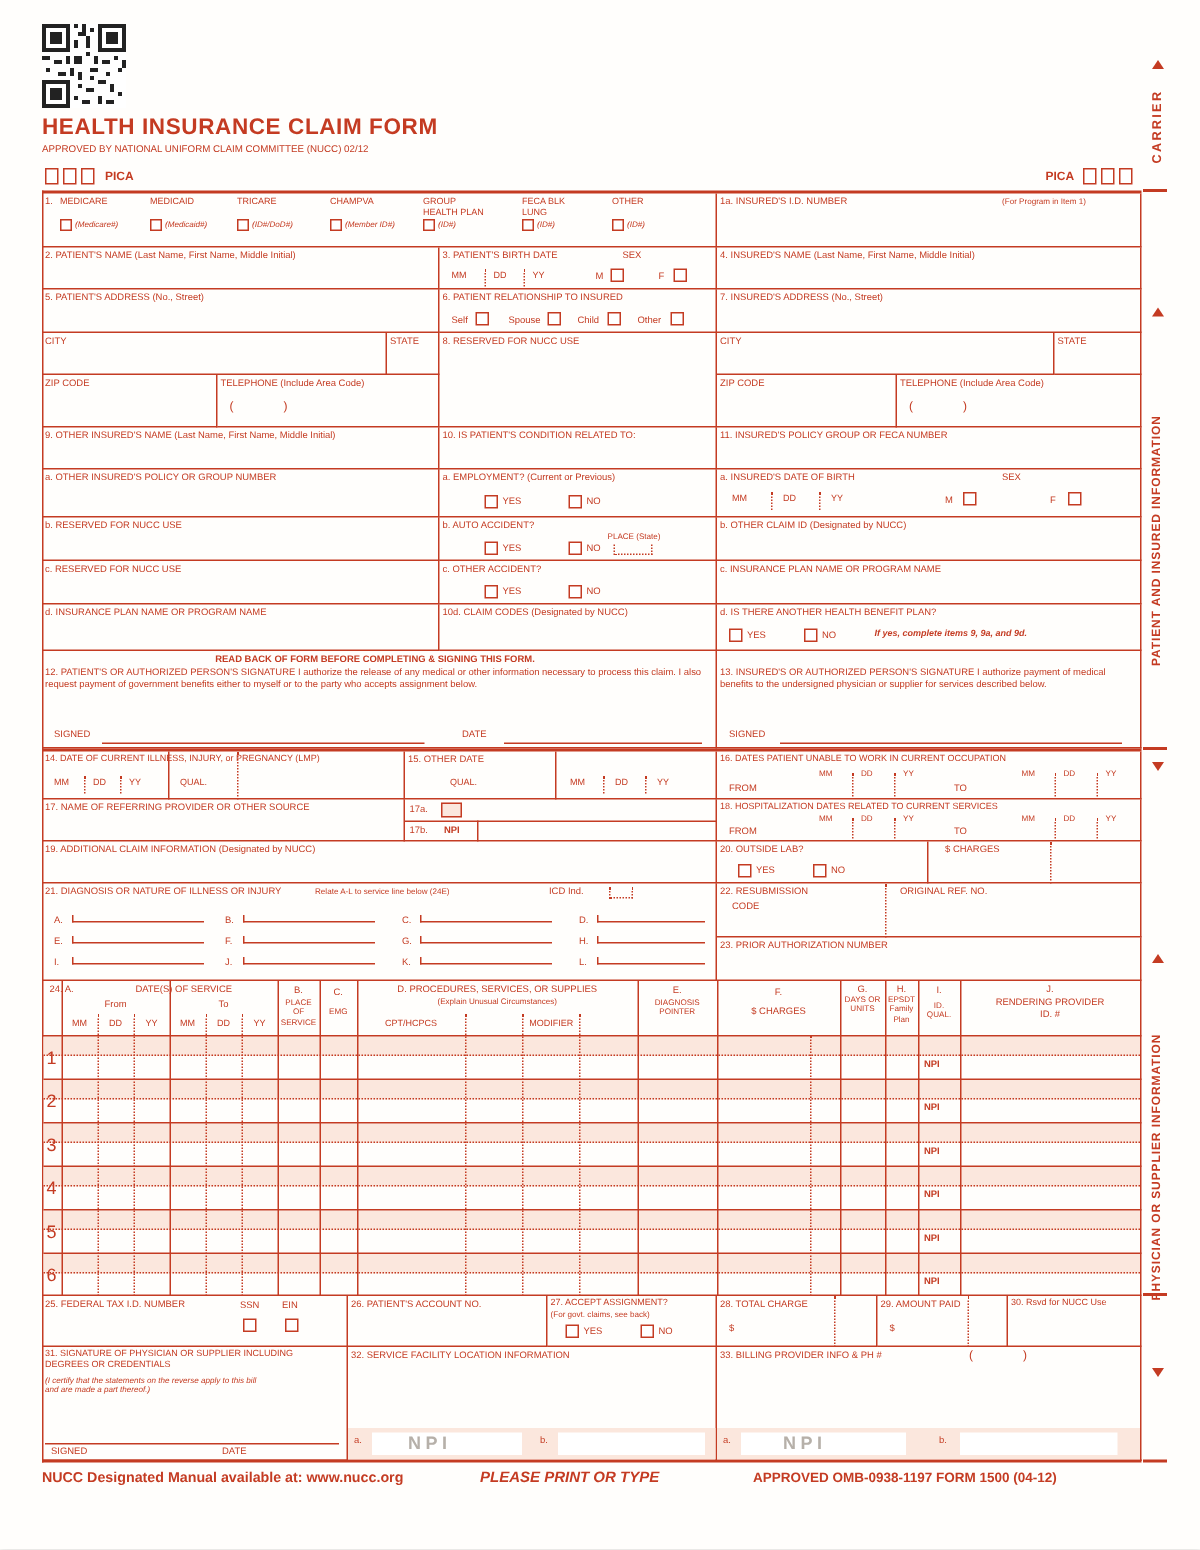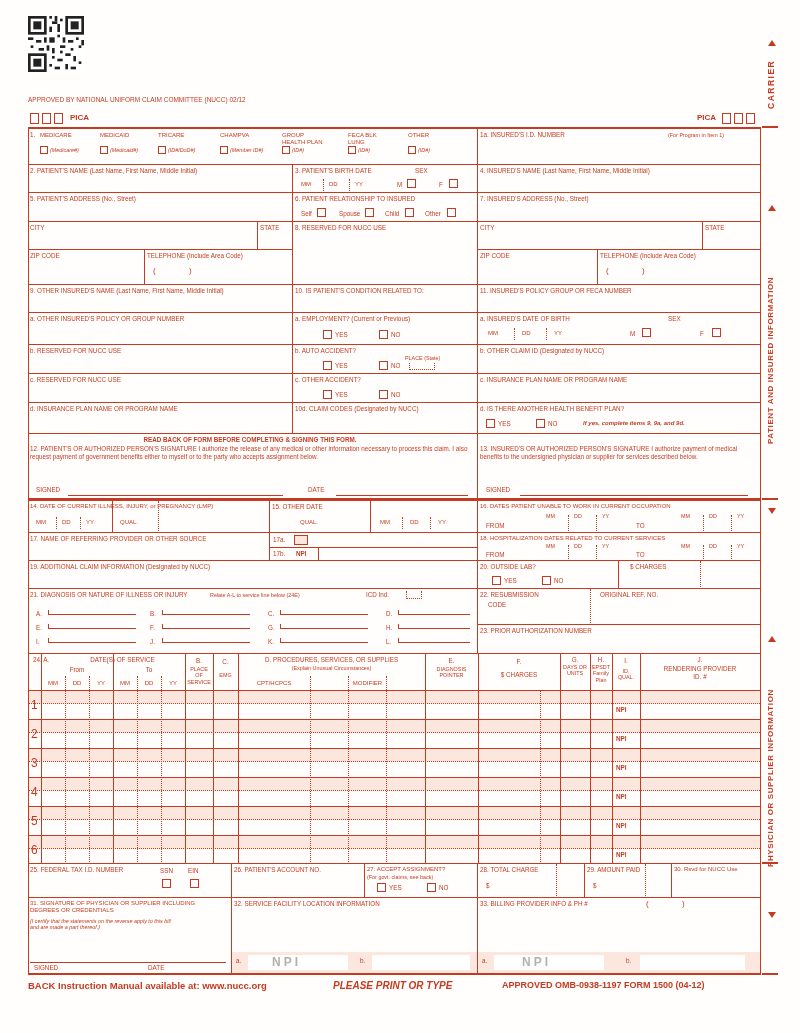--- a/index.html
+++ b/index.html
@@ -91,20 +91,21 @@
       <rect x="9" y="15" width="1" height="1"></rect>
         <rect x="11" y="16" width="2" height="1"></rect>
         <rect x="8" y="18" width="1" height="1"></rect>
       <rect x="10" y="19" width="2" height="1"></rect>
         <rect x="14" y="18" width="1" height="2"></rect>
         <rect x="16" y="19" width="2" height="1"></rect>
       <rect x="19" y="17" width="1" height="1"></rect>
         <rect x="12" y="13" width="1" height="1"></rect>
     </g>
   </svg>
+  <div class="title" style="left:28px;top:76px">HEALTH INSURANCE CLAIM FORM</div>
   <div class="sub" style="left:28px;top:96px">APPROVED BY NATIONAL UNIFORM CLAIM COMMITTEE (NUCC) 02/12</div>
 
   <div class="a" style="left:30px;top:110px">
     <span class="pbox"></span><span class="pbox"></span><span class="pbox"></span>
   </div>
   <span class="l bb" style="left:70px;top:113px;font-size:8px">PICA</span>
   <span class="l bb" style="left:697px;top:113px;font-size:8px">PICA</span>
   <div class="a" style="left:722px;top:110px">
     <span class="pbox"></span><span class="pbox"></span><span class="pbox"></span>
   </div>
@@ -589,22 +590,22 @@
     <span class="l" style="left:2px;top:2px">33. BILLING PROVIDER INFO &amp; PH #</span>
     <span class="l pre" style="left:168px;top:1px;font-size:8px">(               )</span>
     <i class="strip" style="left:0;top:54px;width:282px;height:21px"></i>
     <i class="wbox" style="left:16px;top:57px;width:110px"></i>
     <i class="wbox" style="left:162px;top:57px;width:105px"></i>
     <span class="l" style="left:4px;top:59px">a.</span>
     <span class="npiw" style="left:44px;top:57px">NPI</span>
     <span class="l" style="left:148px;top:59px">b.</span>
   </div>
 
-  <div class="foot" style="left:28px;top:980px;font-size:9.5px">BACK Instruction Manual available at: www.nucc.org</div>
-  <div class="foot it" style="left:333px;top:980px;font-size:10px">PLEASE PRINT OR TYPE</div>
+  <div class="foot" style="left:28px;top:980px;font-size:9.5px">NUCC Designated Manual available at: www.nucc.org</div>
+  <div class="foot it" style="left:320px;top:980px;font-size:10px">PLEASE PRINT OR TYPE</div>
   <div class="foot" style="left:502px;top:980px;font-size:9px">APPROVED OMB-0938-1197 FORM 1500 (04-12)</div>
 
   <i class="tri-u" style="left:768px;top:40px"></i>
   <div class="vt" style="left:766px;top:52px;height:64px;font-size:8.5px;letter-spacing:1.5px">CARRIER</div>
   <i class="tick" style="left:762px;top:126px;width:16px;height:2px"></i>
   <i class="tri-u" style="left:768px;top:205px"></i>
   <div class="vt" style="left:766px;top:216px;height:288px;font-size:8px;letter-spacing:.6px">PATIENT AND INSURED INFORMATION</div>
   <i class="tri-d" style="left:768px;top:508px"></i>
   <i class="tick" style="left:762px;top:498px;width:16px;height:2px"></i>
   <i class="tri-u" style="left:768px;top:636px"></i>

